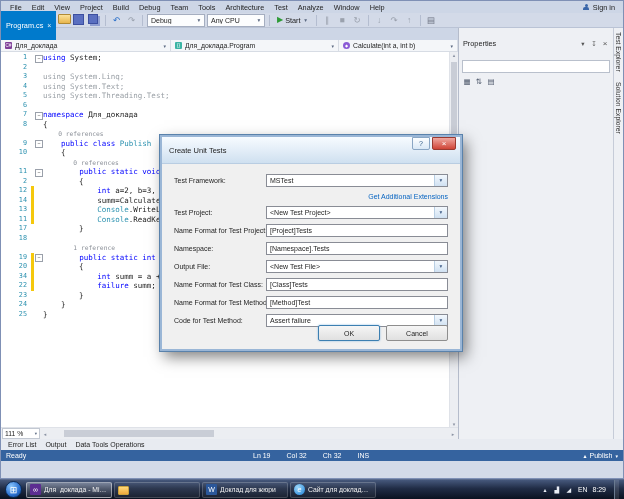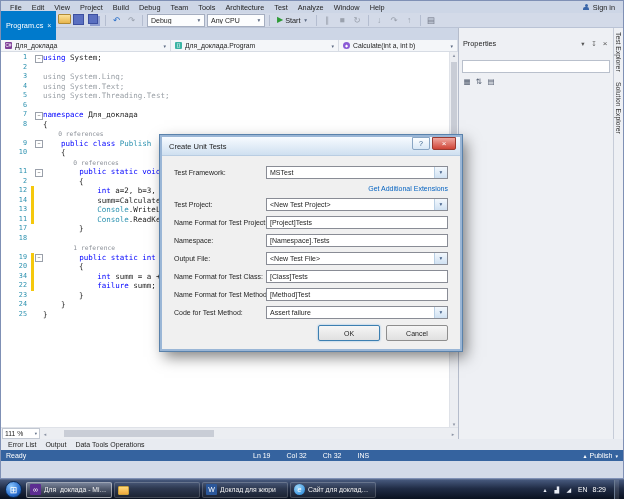--- a/index.html
+++ b/index.html
@@ -124,21 +124,21 @@
   .btab{padding:0 4px;white-space:nowrap;}
   .status-bar{height:11px;background:#35639f;position:relative;color:#fff;font-size:7px;display:flex;align-items:center;}
   .st-msg{padding-left:5px;}
   .st-pos{position:absolute;left:252px;display:flex;gap:16px;}
   .st-publish{position:absolute;right:5px;display:flex;align-items:center;gap:3px;}
   .pub-ic::before{content:'\25B4';font-size:6px;}
   .pub-arr::before{content:'\25BE';font-size:5px;}
 
   
   .dialog{position:absolute;left:160px;top:135px;width:302px;height:216px;background:#f0f0f0;border:2px solid #9ab6d6;box-shadow:0 0 0 1px #5a82ab,4px 6px 14px rgba(0,0,0,.5);z-index:60;}
-  .dlg-title{height:19px;background:linear-gradient(#f7fbff,#cfe0f0);display:flex;align-items:center;padding:0 7px;font-size:7.5px;color:#1e1e1e;position:relative;border-bottom:1px solid #b9cde2;}
+  .dlg-title{height:27px;background:linear-gradient(#f7fbff,#cfe0f0);display:flex;align-items:center;padding:0 7px;font-size:7.5px;color:#1e1e1e;position:relative;border-bottom:1px solid #b9cde2;}
   .dlg-btns{position:absolute;right:4px;top:0;display:flex;gap:2px;}
   .dlg-help{width:18px;height:13px;background:linear-gradient(#fdfeff,#d9e8f6);border:1px solid #8aa6c4;border-radius:0 0 2px 2px;color:#2f5a86;font-size:7px;display:flex;align-items:center;justify-content:center;}
   .dlg-help::before{content:'?';}
   .dlg-close{width:24px;height:13px;background:linear-gradient(#f0a8a0,#cf4437);border:1px solid #993a30;border-radius:0 0 2px 2px;color:#fff;font-size:8px;display:flex;align-items:center;justify-content:center;}
   .dlg-close::before{content:'\00D7';}
   .dlg-fields{padding-top:7px;}
   .dlg-row{height:18px;display:flex;align-items:center;padding:0 12px;}
   .dlg-row.link-row{height:14px;justify-content:flex-end;}
   .dlg-label{width:92px;flex:0 0 92px;font-size:7px;color:#1e1e1e;white-space:nowrap;}
   .dlg-control{flex:1;height:13px;border:1px solid #898c95;background:#fff;display:flex;align-items:center;font-size:7px;color:#1e1e1e;padding-left:3px;position:relative;overflow:hidden;}

